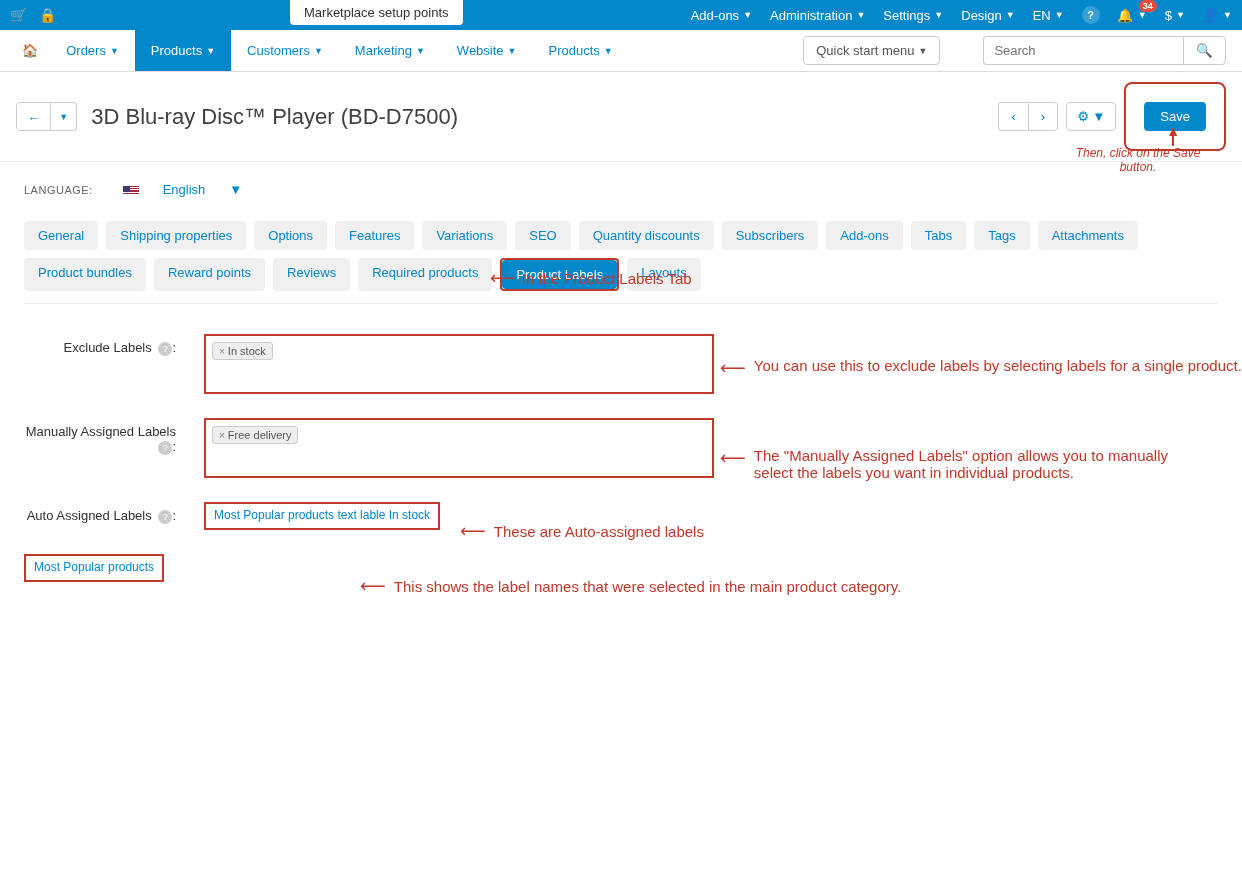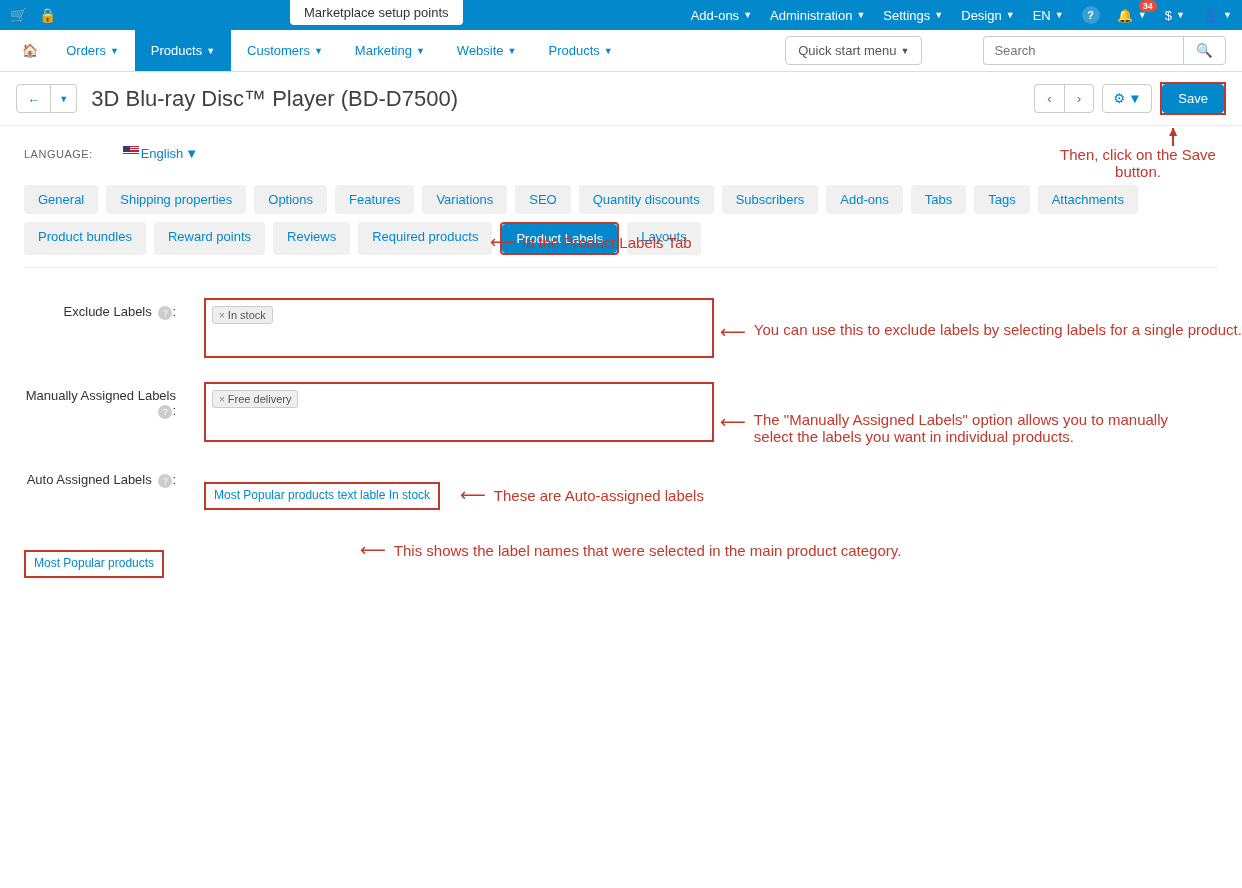--- a/index.html
+++ b/index.html
@@ -16,74 +16,74 @@
 .topbar-right .icon-circle { background: rgba(255,255,255,0.2); border-radius: 50%; width: 18px; height: 18px; display: inline-flex; align-items: center; justify-content: center; font-size: 11px; font-weight: bold; }
 .notif-wrap { position: relative; }
 .notif-badge { position: absolute; top: -8px; right: -10px; background: #e74c3c; color: #fff; border-radius: 8px; font-size: 9px; padding: 1px 4px; font-weight: bold; }
 
 
 .mainnav { background: #fff; border-bottom: 1px solid #ddd; height: 42px; display: flex; align-items: stretch; padding: 0 10px; }
 .mainnav .nav-item { display: flex; align-items: center; padding: 0 16px; color: #0388cc; cursor: pointer; gap: 4px; font-size: 13px; }
 .mainnav .nav-item.home { padding: 0 12px; }
 .mainnav .nav-item.active { background: #0388cc; color: #fff; }
 .mainnav .caret { font-size: 9px; }
-.mainnav-right { margin-left: auto; display: flex; align-items: center; gap: 22px; padding-right: 6px; }
+.mainnav-right { margin-left: auto; display: flex; align-items: center; gap: 4px; padding-right: 6px; }
 .quickstart { border: 1px solid #ccc; border-radius: 4px; padding: 6px 12px; color: #555; cursor: pointer; display: flex; align-items: center; gap: 4px; font-size: 13px; }
 .search-wrap { display: flex; }
 .search-input { border: 1px solid #ccc; border-right: none; border-radius: 4px 0 0 4px; padding: 6px 10px; width: 200px; font-size: 13px; margin-left: 39px; }
 .search-btn { border: 1px solid #ccc; border-radius: 0 4px 4px 0; background: #fff; padding: 6px 12px; color: #0388cc; cursor: pointer; }
 
 
 .titlebar { display: flex; align-items: center; padding: 10px 16px; border-bottom: 1px solid #eee; }
 .back-group { display: flex; margin-right: 14px; }
 .back-btn { border: 1px solid #ccc; background: #fff; padding: 6px 10px; color: #0388cc; cursor: pointer; border-radius: 4px 0 0 4px; }
 .back-dd { border: 1px solid #ccc; border-left: none; background: #fff; padding: 6px 8px; color: #0388cc; cursor: pointer; border-radius: 0 4px 4px 0; font-size: 9px; }
 .page-title { font-size: 22px; color: #404040; font-weight: 400; }
 .titlebar-right { margin-left: auto; display: flex; align-items: center; gap: 8px; }
 .nav-arrow { border: 1px solid #ccc; background: #fff; padding: 6px 12px; color: #0388cc; cursor: pointer; border-radius: 4px; }
 .nav-arrow.left { border-radius: 4px 0 0 4px; border-right: none; }
 .nav-arrow.right { border-radius: 0 4px 4px 0; }
 .gear-btn { border: 1px solid #ccc; background: #fff; padding: 6px 10px; color: #0388cc; cursor: pointer; border-radius: 4px; display: flex; align-items: center; gap: 3px; }
 .save-btn { background: #0388cc; color: #fff; border: none; padding: 7px 16px; border-radius: 4px; cursor: pointer; font-size: 13px; }
-.save-highlight { border: 2px solid #c0392b; padding: 0; border-radius: 0; display: inline-block; }
+.save-highlight { border: 2px solid #c0392b; padding: 18px; border-radius: 8px; display: inline-block; }
 
 
 .content { padding: 20px 24px; position: relative; }
 .lang-row { margin-bottom: 24px; display: flex; align-items: center; gap: 30px; font-size: 11px; }
 .lang-label { color: #666; letter-spacing: 0.5px; }
-.lang-sel { color: #0388cc; cursor: pointer; display: flex; align-items: flex-start; gap: 2px; font-size: 13px;}
+.lang-sel { color: #0388cc; cursor: pointer; display: flex; align-items: flex-end; gap: 24px; font-size: 13px;}
 .flag { width: 16px; height: 11px; background: linear-gradient(to bottom, #b22234 0%, #b22234 10%, #fff 10%, #fff 20%, #b22234 20%, #b22234 30%, #fff 30%, #fff 40%, #b22234 40%, #b22234 50%, #fff 50%, #fff 60%, #b22234 60%, #b22234 70%, #fff 70%); position: relative; display: inline-block; }
 .flag::before { content: ''; position: absolute; top: 0; left: 0; width: 7px; height: 6px; background: #3c3b6e; }
 
 
 .tabs { display: flex; flex-wrap: wrap; gap: 8px; margin-bottom: 12px; }
 .tab { background: #f0f0f0; color: #0388cc; padding: 7px 14px; border-radius: 4px; cursor: pointer; font-size: 13px; }
 .tab.active { background: #0388cc; color: #fff; }
 .tab-highlight { border: 2px solid #c0392b; display: inline-block; border-radius: 4px; }
 
 
 .form-area { margin-top: 30px; }
 .form-row { display: flex; align-items: flex-start; margin-bottom: 24px; }
 .form-label { width: 180px; text-align: right; padding-right: 28px; color: #333; font-size: 13px; padding-top: 6px; }
 .help-icon { display: inline-flex; width: 14px; height: 14px; border-radius: 50%; background: #ccc; color: #fff; font-size: 9px; align-items: center; justify-content: center; margin-left: 3px; }
 .tag-input { border: 2px solid #c0392b; min-height: 60px; width: 510px; padding: 6px; background: #fff; display: flex; align-items: flex-start; flex-wrap: wrap; gap: 4px; }
-.tag-input.small { min-height: 28px; width: auto; padding: 4px 8px; display: inline-flex; margin-top: 16px; }
+.tag-input.small { min-height: 28px; width: auto; padding: 4px 8px; display: inline-flex; }
 .tag-chip { background: #eee; border: 1px solid #ccc; border-radius: 3px; padding: 2px 6px; font-size: 11px; color: #555; display: inline-flex; align-items: center; gap: 3px; }
 .tag-chip .x { color: #888; cursor: pointer; font-size: 10px; }
 .link-text { color: #0388cc; font-size: 12px; }
 
 
 .annotation { position: absolute; color: #c0392b; font-size: 15px; }
 .arrow { color: #c0392b; font-size: 18px; }
 .anno1 { left: 490px; top: 105px; display: flex; align-items: center; gap: 6px;}
 .anno2 { left: 720px; top: 195px; display: flex; align-items: flex-start; gap: 8px;}
 .anno3 { left: 720px; top: 285px; display: flex; align-items: flex-start; gap: 8px; width: 490px;}
 .anno4 { left: 460px; top: 358px; display: flex; align-items: center; gap: 8px;}
 .anno5 { left: 360px; top: 413px; display: flex; align-items: center; gap: 8px; width: 800px;}
-.anno-save { position: absolute; right: 24px; top: 146px; color: #c0392b; text-align: center; font-size: 15px; width: 160px;}
+.anno-save { position: absolute; right: 24px; top: 146px; color: #c0392b; text-align: center; font-size: 12px; width: 160px; font-style: italic;}
 .arrow-save-line { position: absolute; right: 68px; top: 128px; width: 2px; height: 18px; background: #c0392b; }
 .arrow-save-head { position: absolute; right: 62px; top: 123px; color: #c0392b; font-size: 14px; }
 
 hr.divider { border: none; border-top: 1px solid #eee; margin: 10px 0 0 0; }
 </style>
 </head>
 <body>
 
 <div class="topbar">
   <div class="topbar-left">

